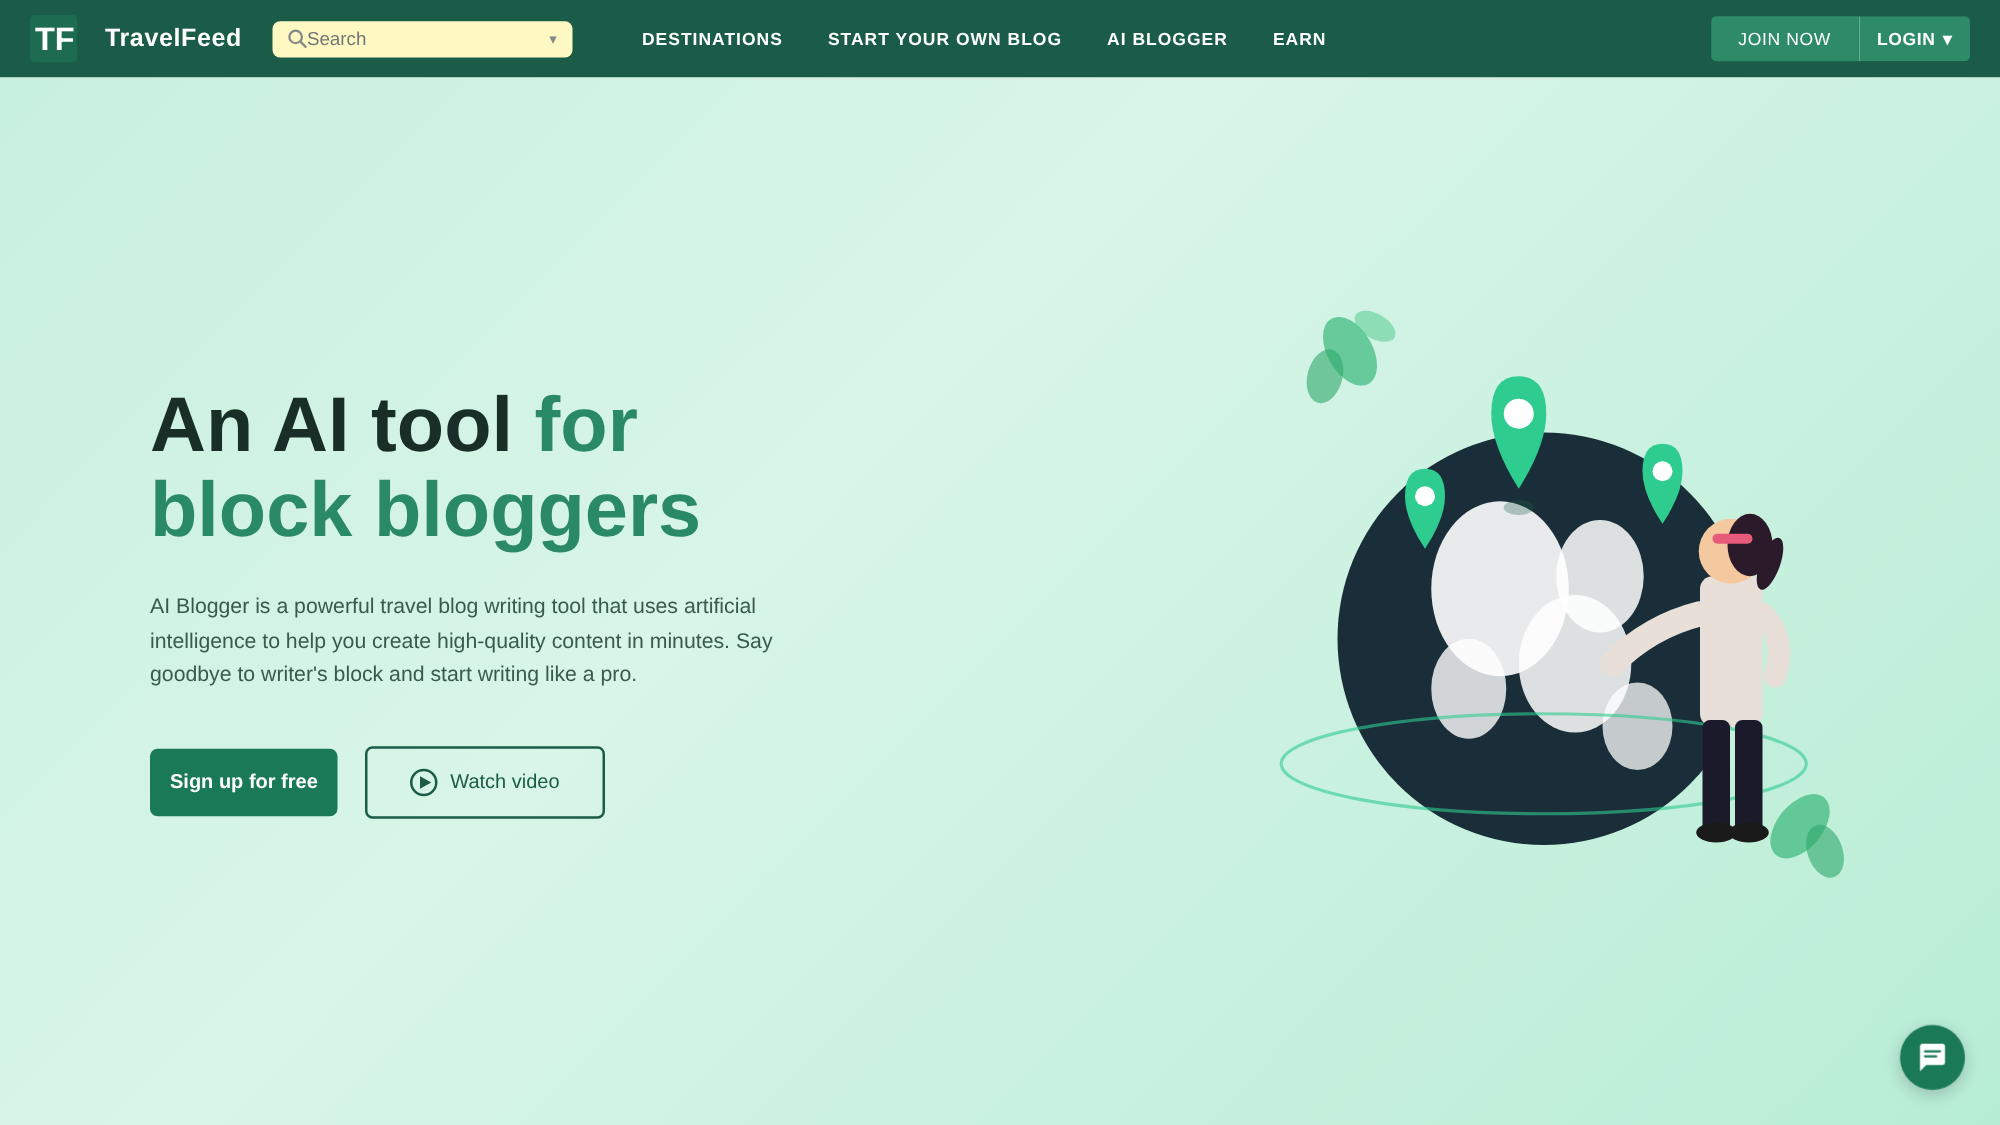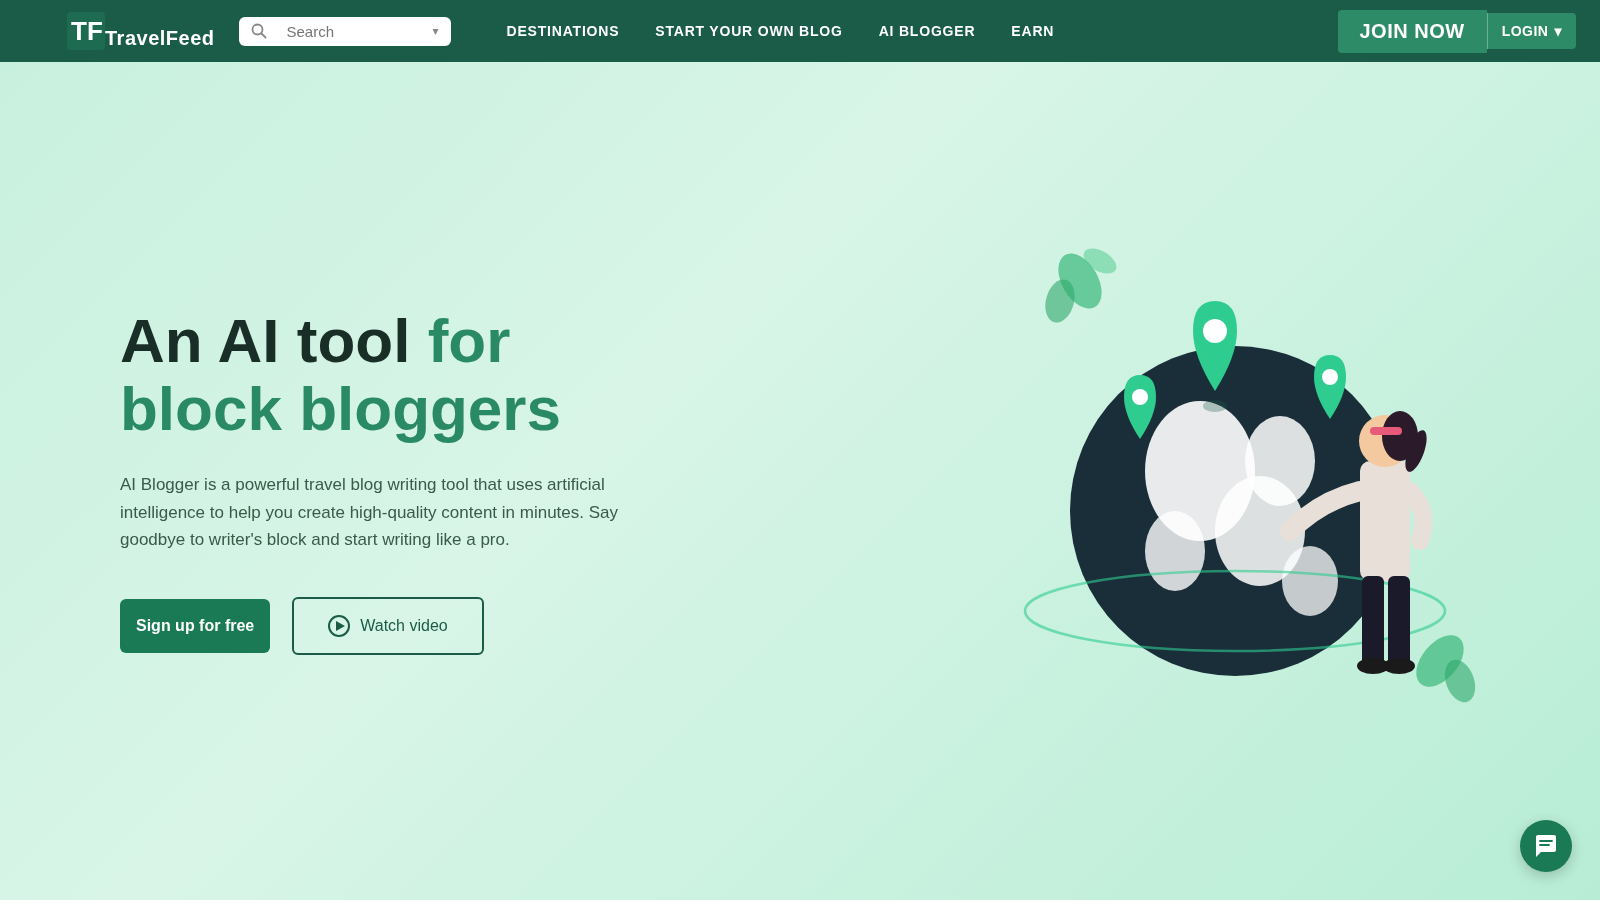--- a/index.html
+++ b/index.html
@@ -9,44 +9,43 @@
     nav {
       background: #1a5c47;
       display: flex;
       align-items: center;
       height: 62px;
       padding: 0 24px;
       gap: 24px;
     }
     .logo {
       display: flex;
-      align-items: flex-end;
-      gap: 0;
+      align-items: center;
+      gap: 22px;
       text-decoration: none;
       flex-shrink: 0;
-      margin-left: 43px;
     }
     .logo-icon {
       width: 38px;
       height: 38px;
     }
     .logo-text {
       color: #fff;
       font-size: 20px;
       font-weight: 700;
       letter-spacing: 0.5px;
     }
     .search-wrapper {
       display: flex;
       align-items: center;
-      background: #ffffff;
+      background: #fef9c3;
       border-radius: 6px;
       padding: 6px 12px;
-      gap: 20px;
-      width: 212px;
+      gap: 0;
+      width: 240px;
     }
     .search-wrapper input {
       border: none;
       outline: none;
       font-size: 15px;
       color: #555;
       background: transparent;
       width: 100%;
     }
     .search-icon-svg {
@@ -76,22 +75,22 @@
       margin-left: auto;
       display: flex;
       align-items: center;
       gap: 0;
     }
     .join-now-btn {
       background: #2e8b68;
       color: #fff;
       border: none;
       padding: 10px 22px;
-      font-size: 20px;
-      font-weight: 700;
+      font-size: 14px;
+      font-weight: 400;
       cursor: pointer;
       letter-spacing: 0.5px;
       border-radius: 4px 0 0 4px;
     }
     .login-btn {
       background: #2e8b68;
       color: #fff;
       border: none;
       border-left: 1px solid rgba(255,255,255,0.3);
       padding: 10px 14px;

